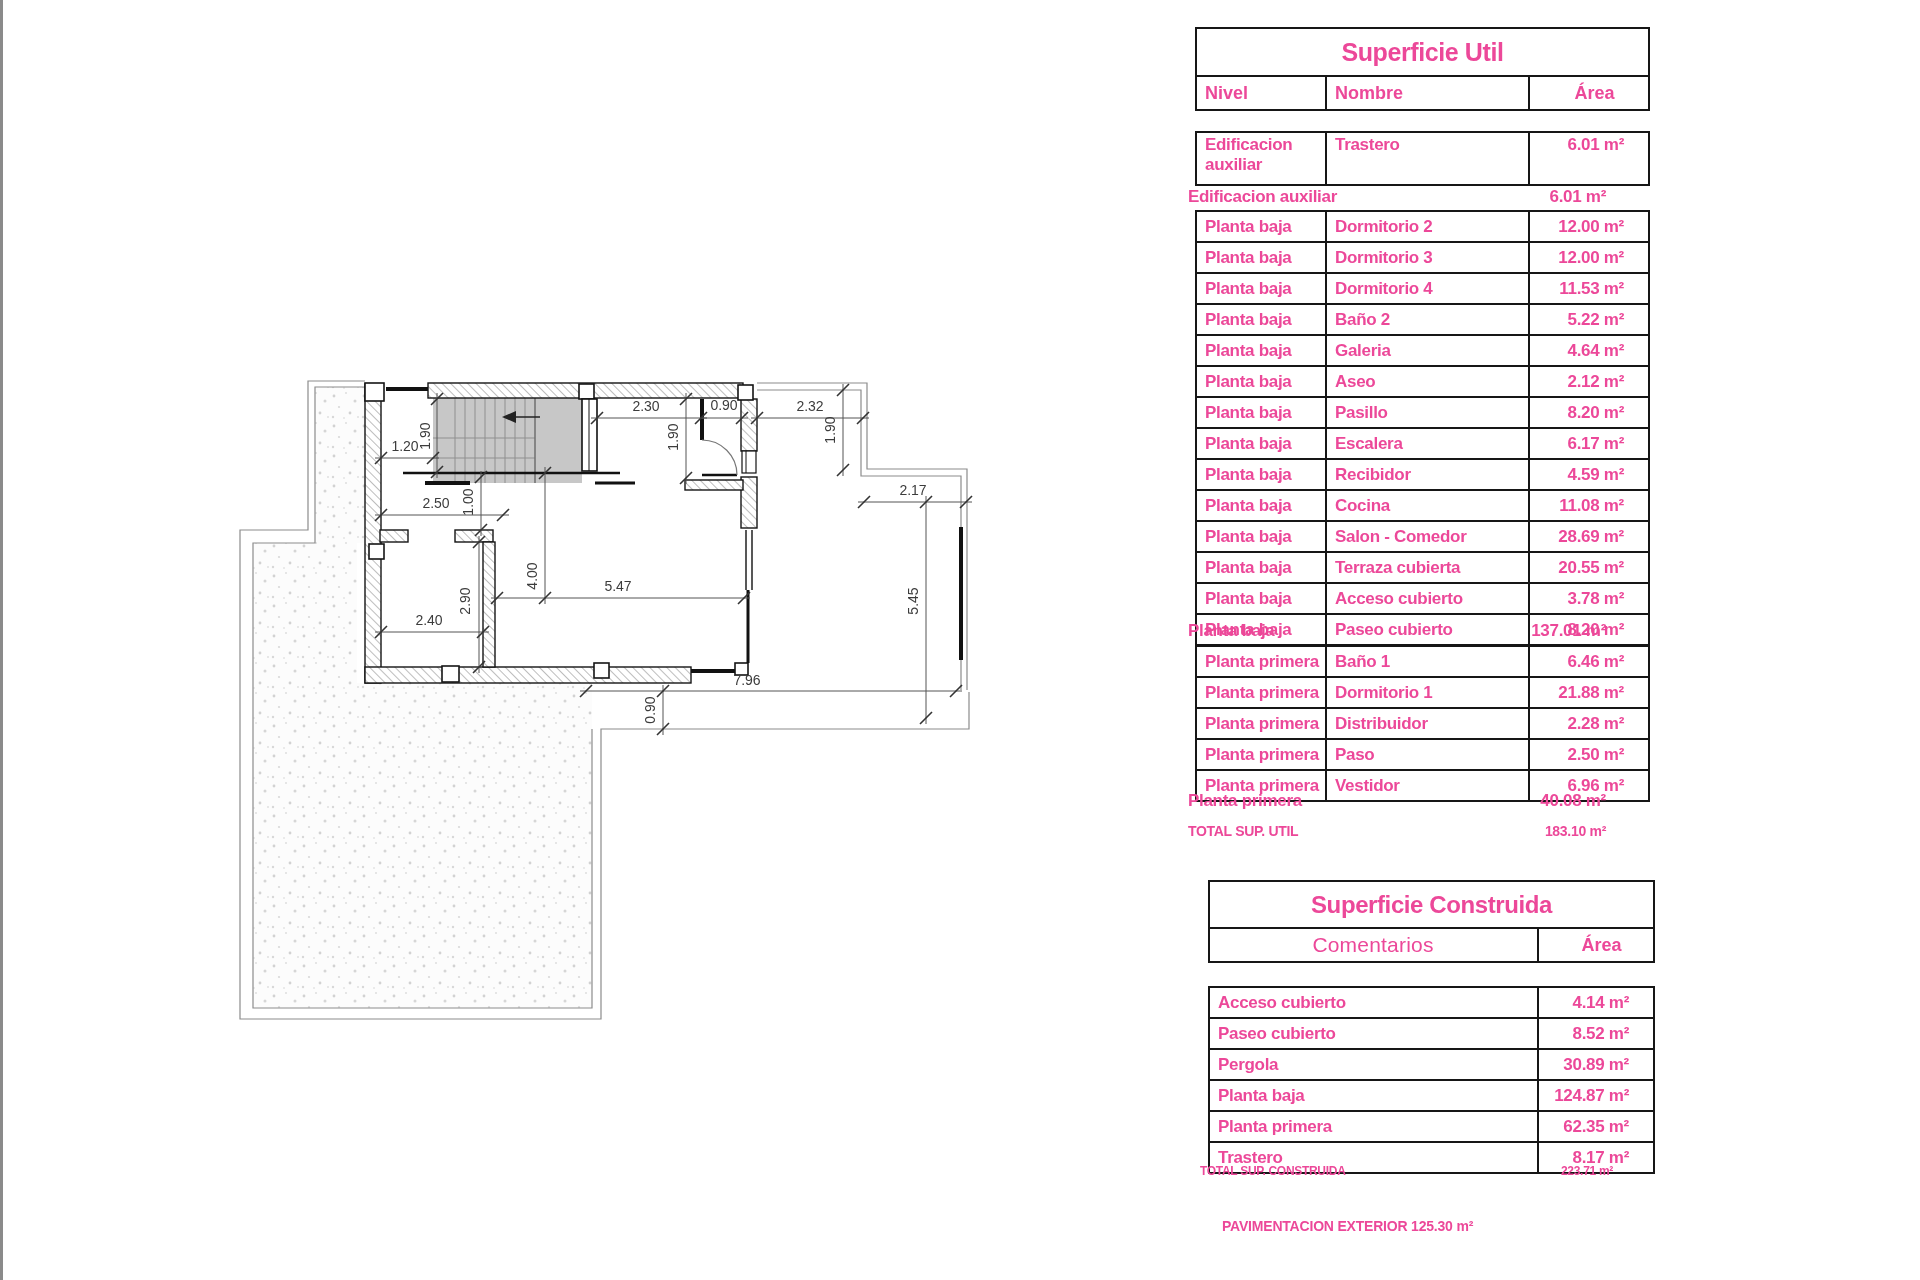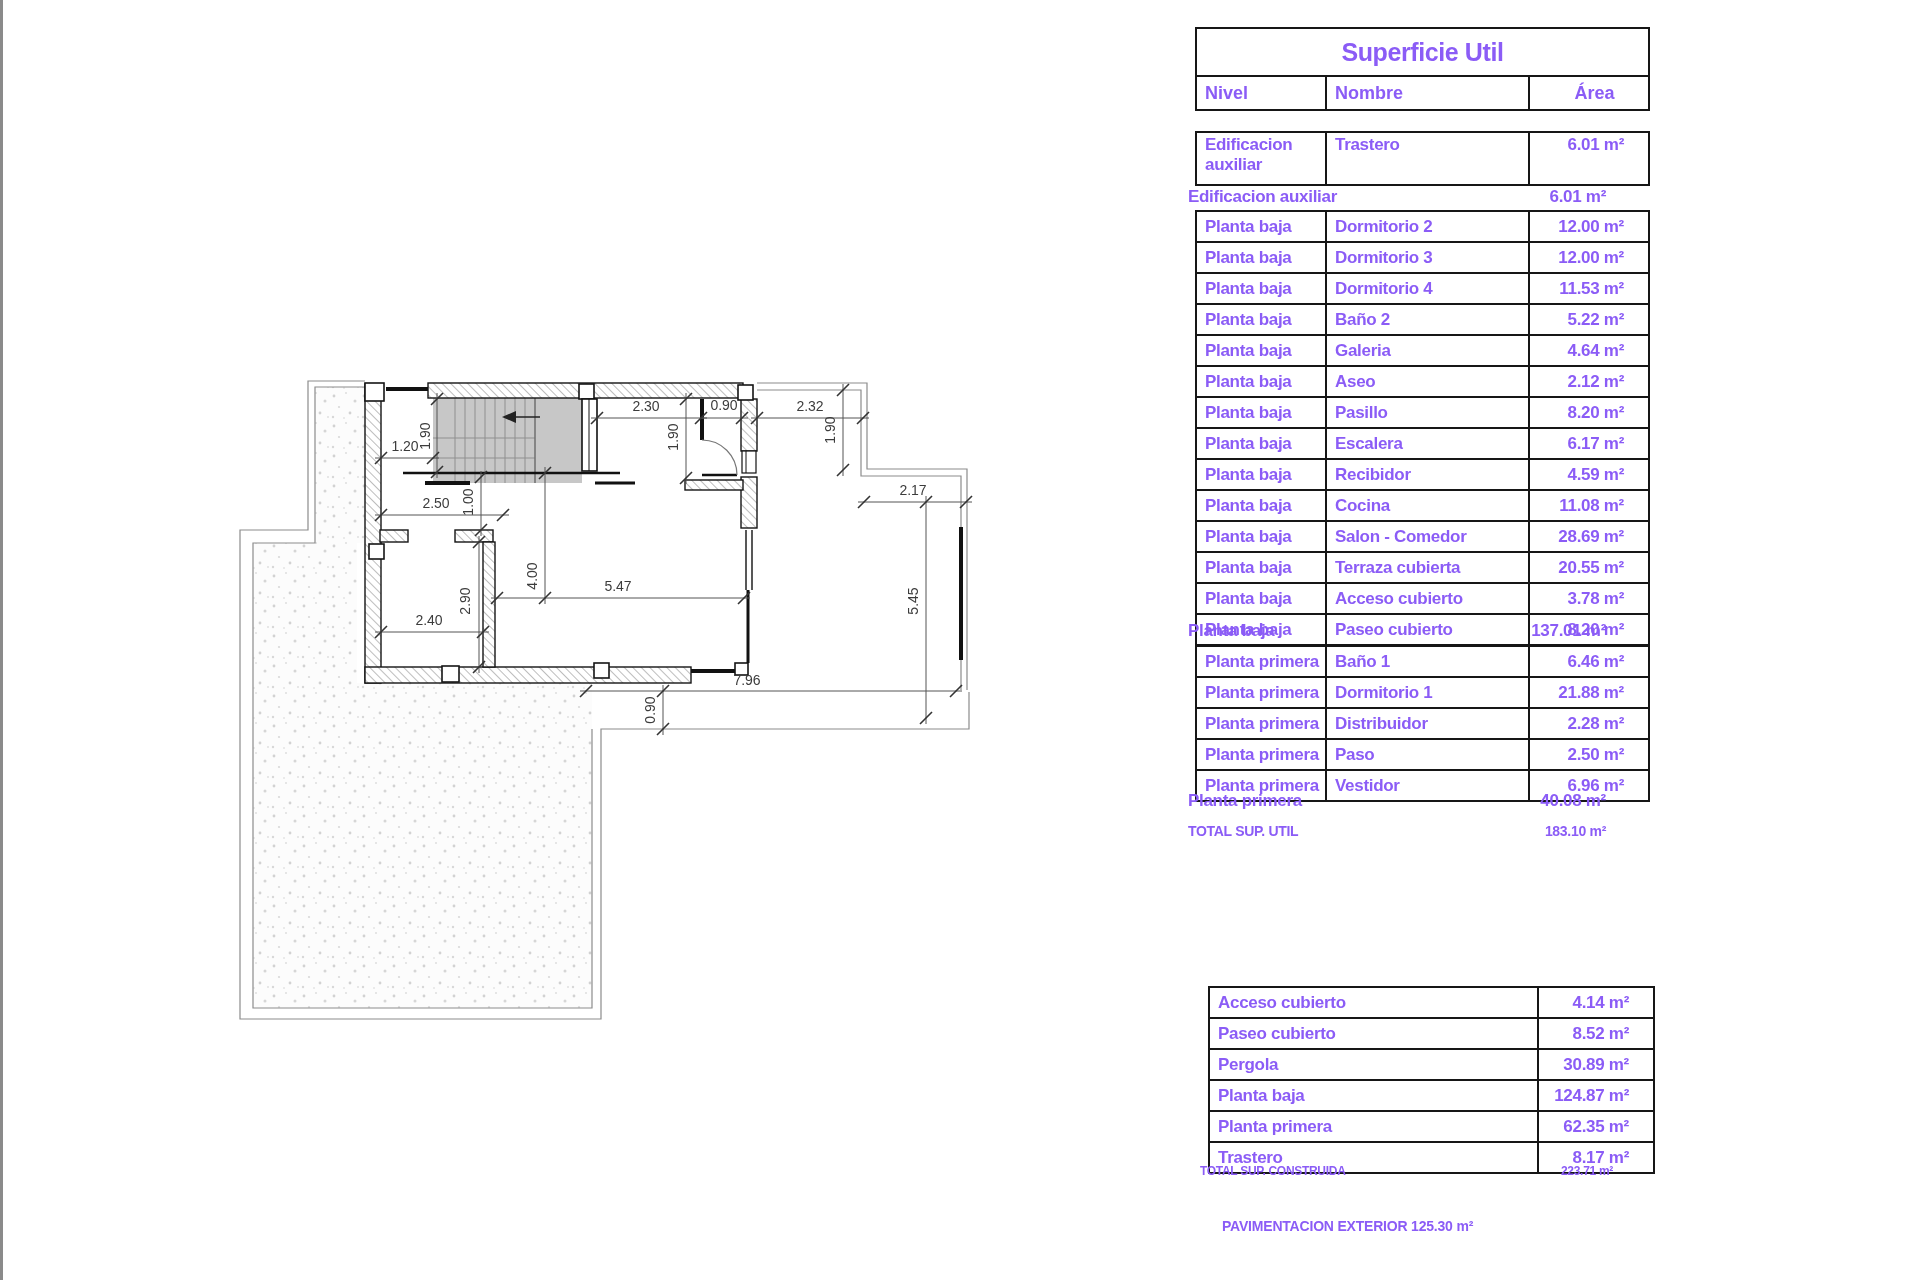--- a/index.html
+++ b/index.html
@@ -2,21 +2,21 @@
 <html><head>
 <meta charset="utf-8">
 <style>
   html,body{margin:0;padding:0;background:#e8e8e8;}
   #stage{position:relative;width:1920px;height:1280px;background:#ffffff;overflow:hidden;
          font-family:"Liberation Sans",sans-serif;}
   #edge{position:absolute;left:0;top:0;width:3px;height:1280px;background:#8a8a8a;}
   #plan-svg{position:absolute;left:0;top:0;}
 
   
-  .blk{position:absolute;color:#8b5cf6;}
+  .blk{position:absolute;color:#ec4899;}
   table{border-collapse:collapse;table-layout:fixed;}
   td,th{border:2px solid #161616;overflow:hidden;white-space:nowrap;}
   .t1{width:453px;}
   .t1 .c-nivel{width:130px;}
   .t1 .c-nombre{width:203px;}
   .t1 .c-area{width:120px;}
   .t2{width:445px;}
   .t2 .c-com{width:329px;}
   .t2 .c-area2{width:116px;}
   .title-cell{text-align:center;font-size:25px;font-weight:bold;height:44px;vertical-align:middle;letter-spacing:-0.4px;}
@@ -374,20 +374,37 @@
   </div>
   <div class="blk sumline" style="left:1188px;top:788px;width:440px;height:26px;">
     <span>Planta primera</span>
     <span class="sv">40.08 m²</span>
   </div>
   <div class="blk sumline" style="left:1188px;top:818px;width:440px;height:26px;font-size:14px;">
     <span>TOTAL SUP. UTIL</span>
     <span class="sv">183.10 m²</span>
   </div>
 
+  <div class="blk" style="left:1208px;top:880px;">
+    <table class="t2">
+      <colgroup>
+          <col class="c-com">
+          <col class="c-area2">
+        </colgroup>
+      <tbody>
+          <tr>
+            <td class="title-cell" colspan="2" style="font-size:24px;height:43px;">Superficie Construida</td>
+          </tr>
+      <tr>
+        <th class="hdr-cell hdr-com">Comentarios</th>
+        <th class="hdr-cell hdr-area">Área</th>
+      </tr>
+    </tbody>
+      </table>
+  </div>
 
   <div class="blk" style="left:1208px;top:986px;">
     <table class="t2">
       <colgroup>
           <col class="c-com">
           <col class="c-area2">
         </colgroup>
       <tbody>
           <tr class="row">
             <td class="cell-l">Acceso cubierto</td>

